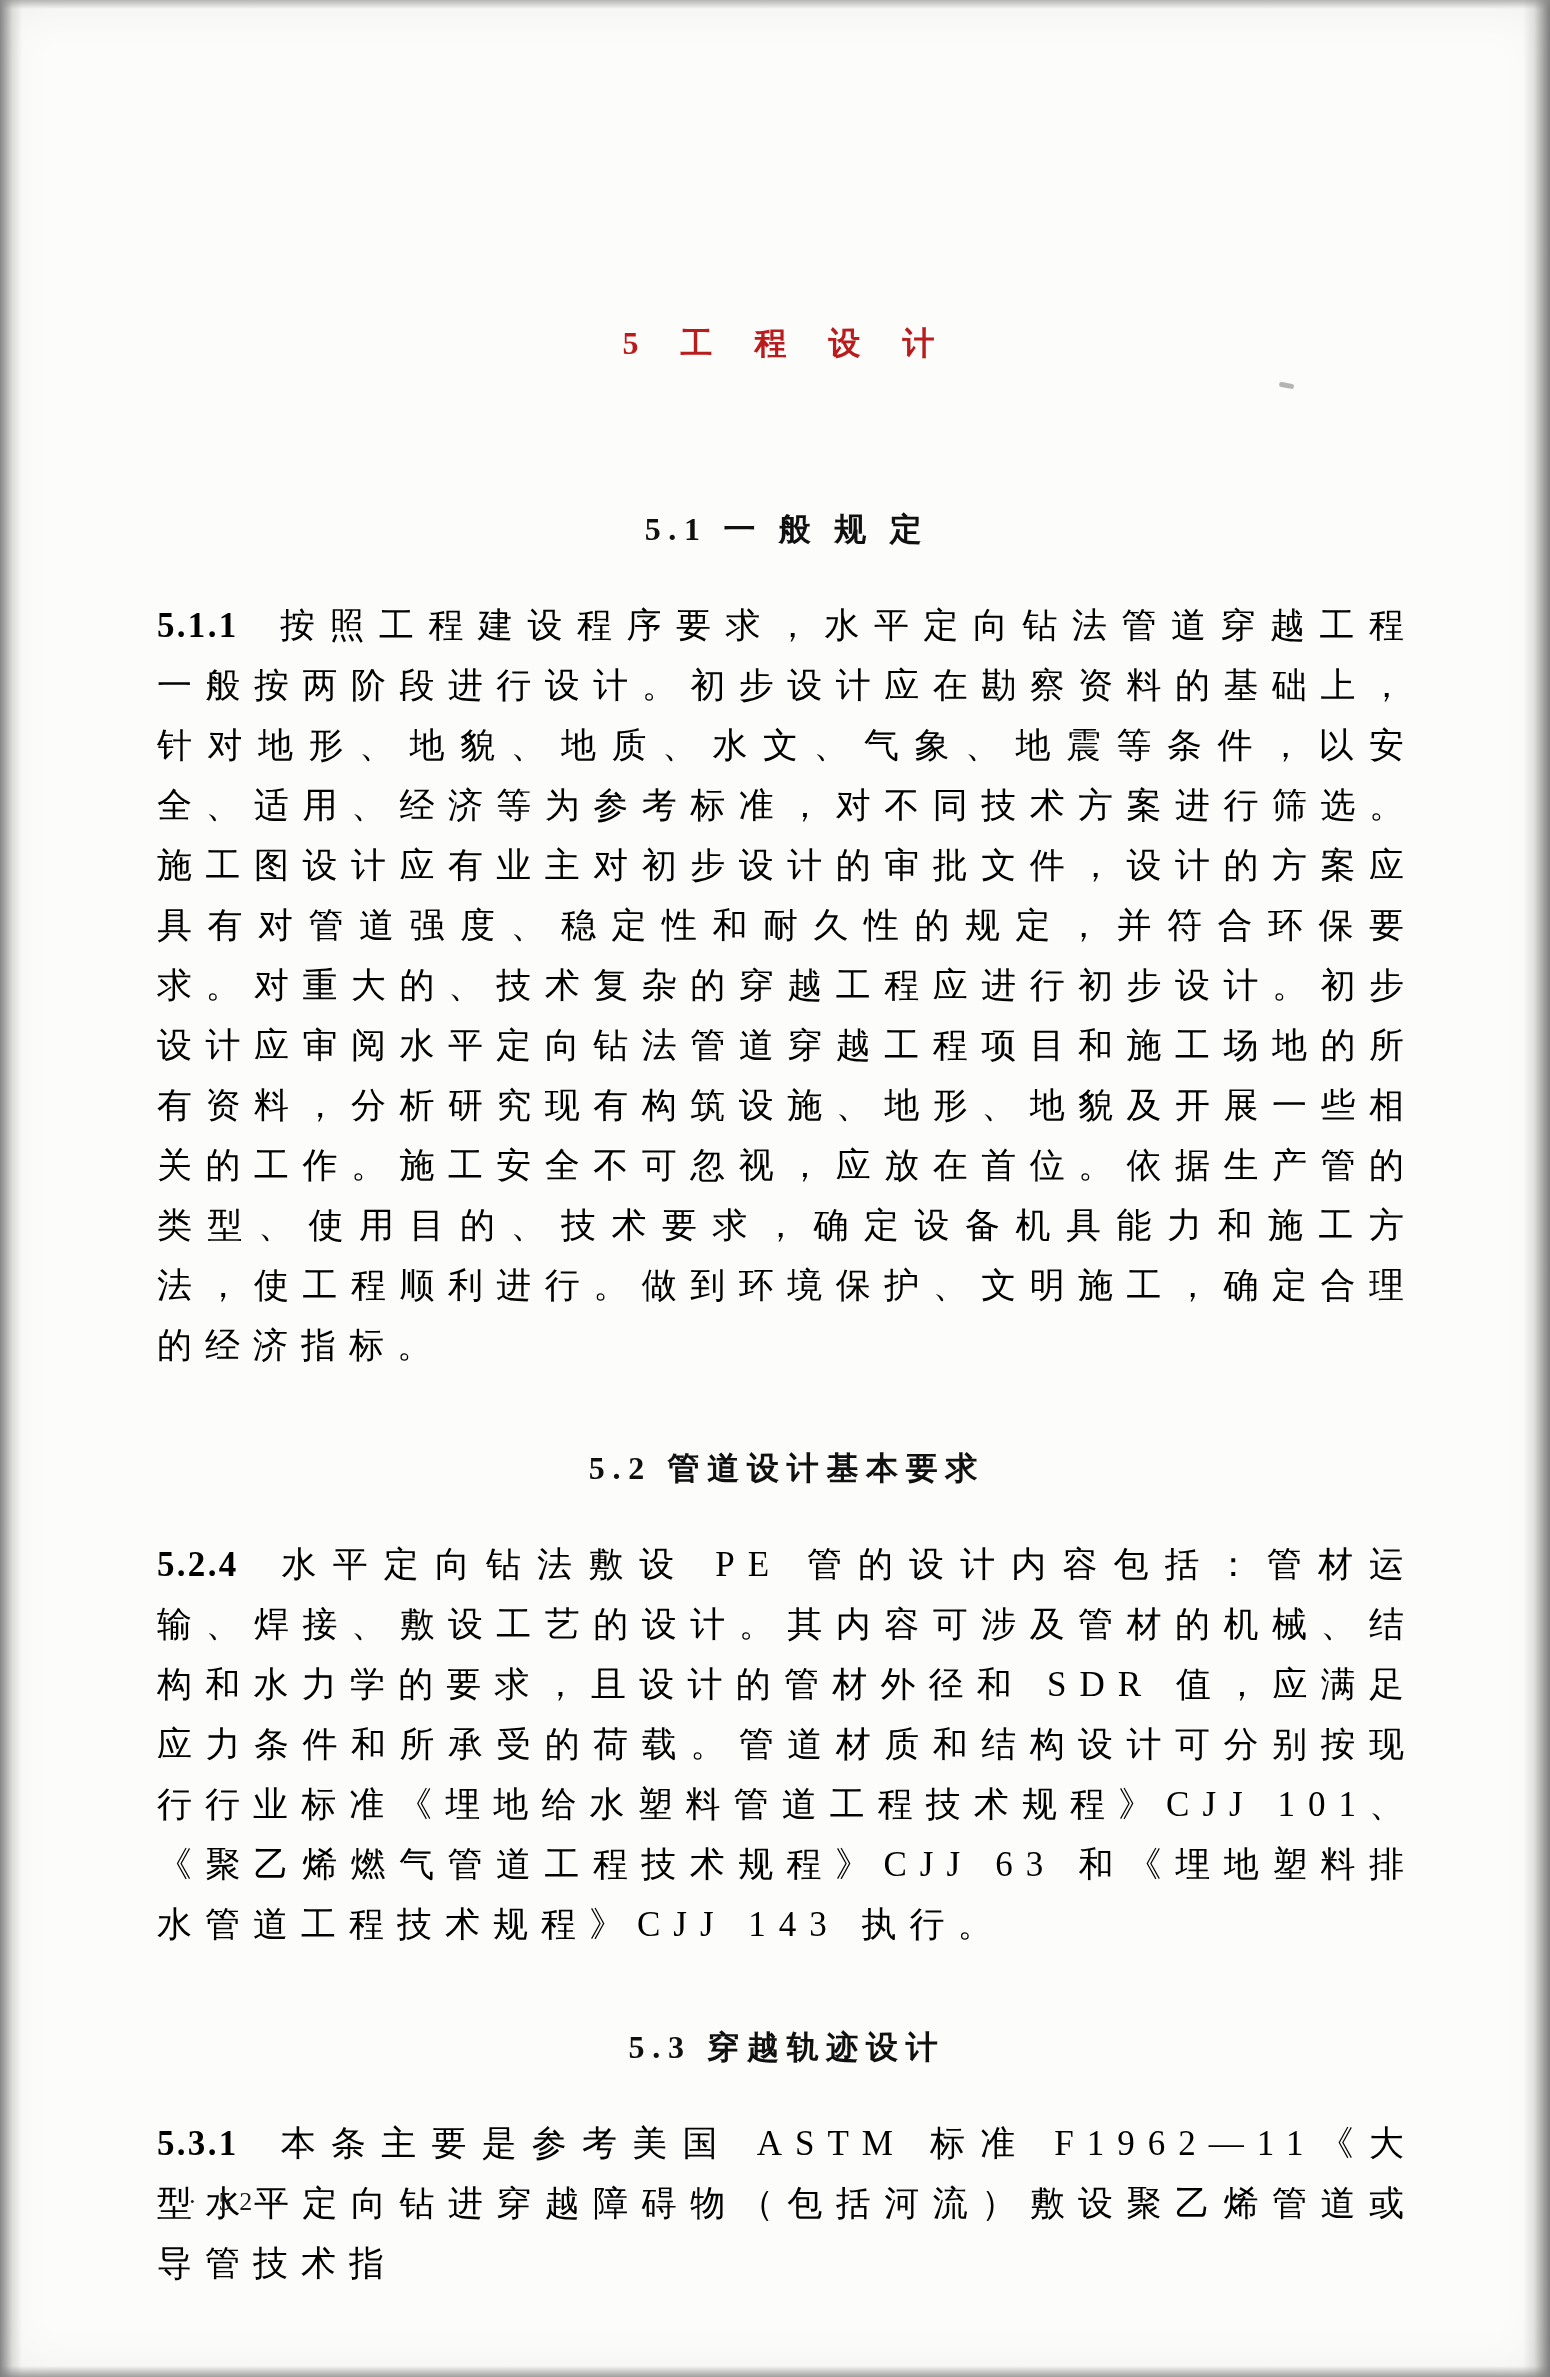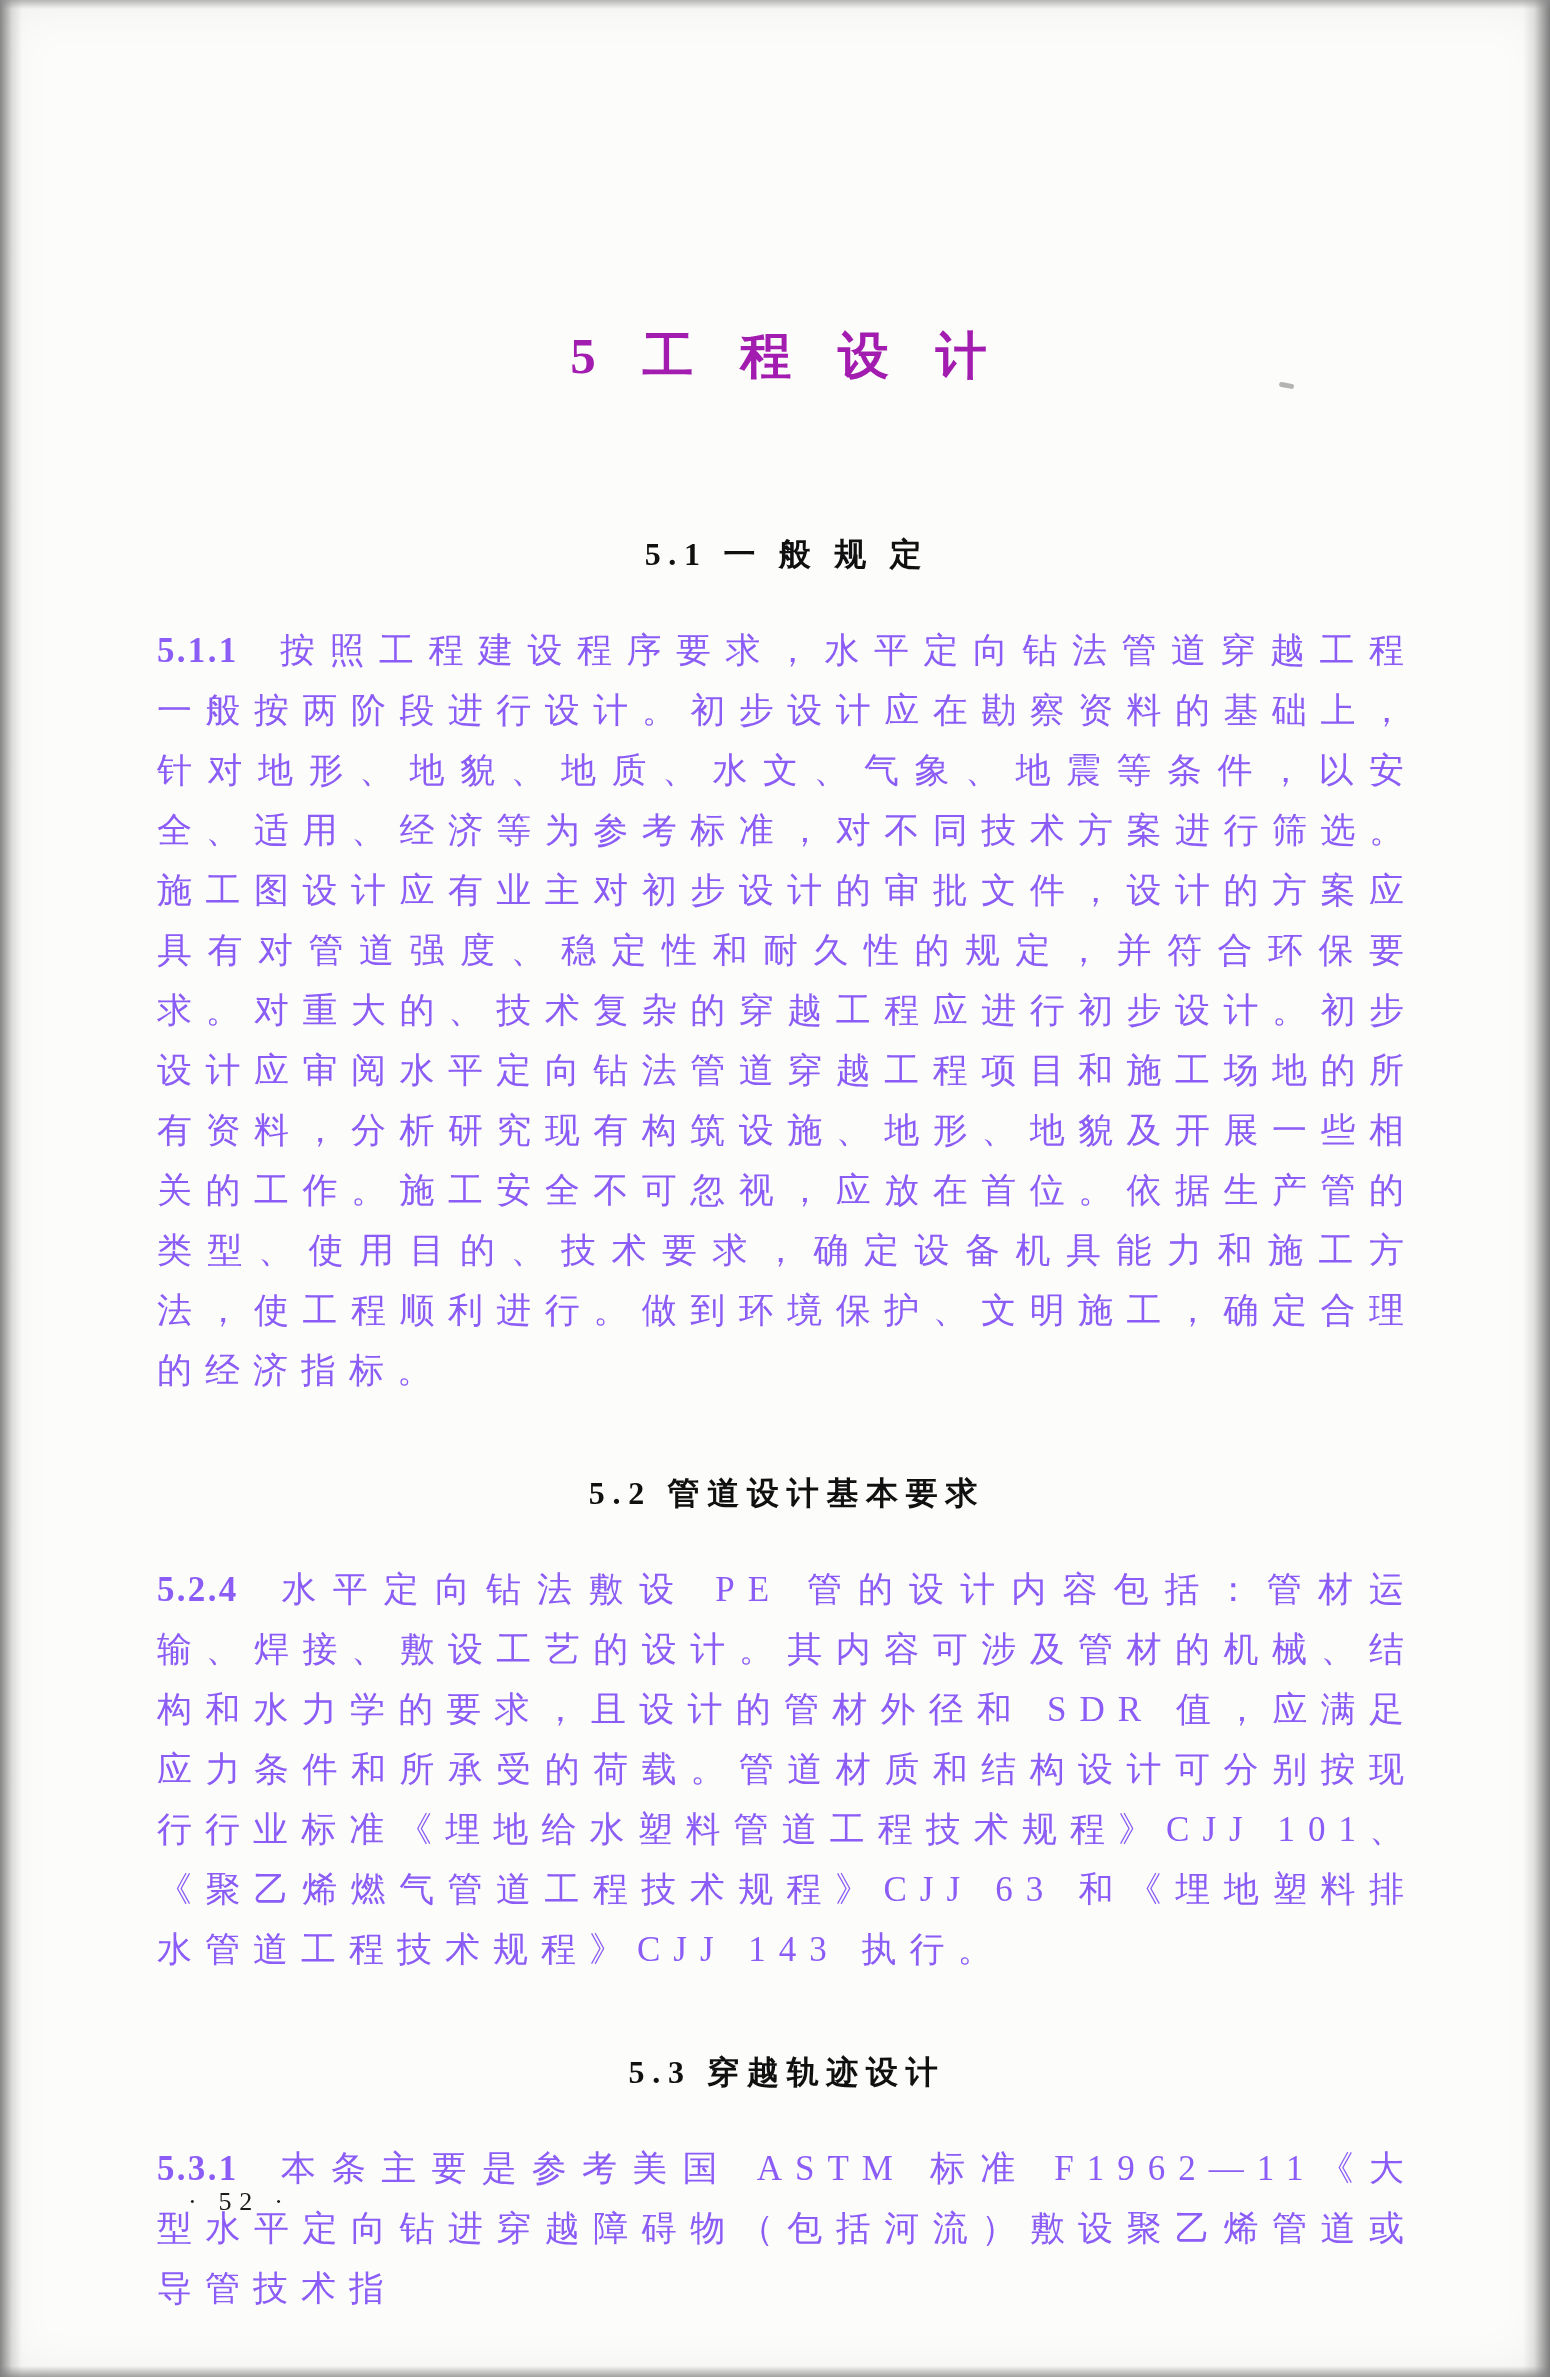--- a/index.html
+++ b/index.html
@@ -37,41 +37,41 @@
 
   .content {
     position: absolute;
     left: 157px;
     right: 134px;
     top: 0;
   }
   .chapter-title {
     margin: 322px 0 17px 0;
     text-align: center;
-    font-size: 51px;
+    font-size: 32px;
     font-weight: 700;
     letter-spacing: 17px;
-    color: #a21caf;
+    color: #b91c1c;
   }
   .sec-heading {
     margin: 142px 0 0 0;
     text-align: center;
     font-size: 32px;
     font-weight: 700;
     letter-spacing: 7.7px;
     color: #101010;
   }
   .sec-heading.sub { margin-top: 71px; text-align: center; }
   .body-para {
     margin: 44px 0 0 0;
     font-size: 35px;
     line-height: 60px;
     letter-spacing: 13px;
     text-align: justify;
-    color: #8b5cf6;
+    color: #000000;
   }
   .para-num {
     font-weight: 700;
     letter-spacing: 2.3px;
     margin-right: 40px;
     white-space: nowrap;
   }
   .page-number {
     position: absolute;
     left: 188px;

